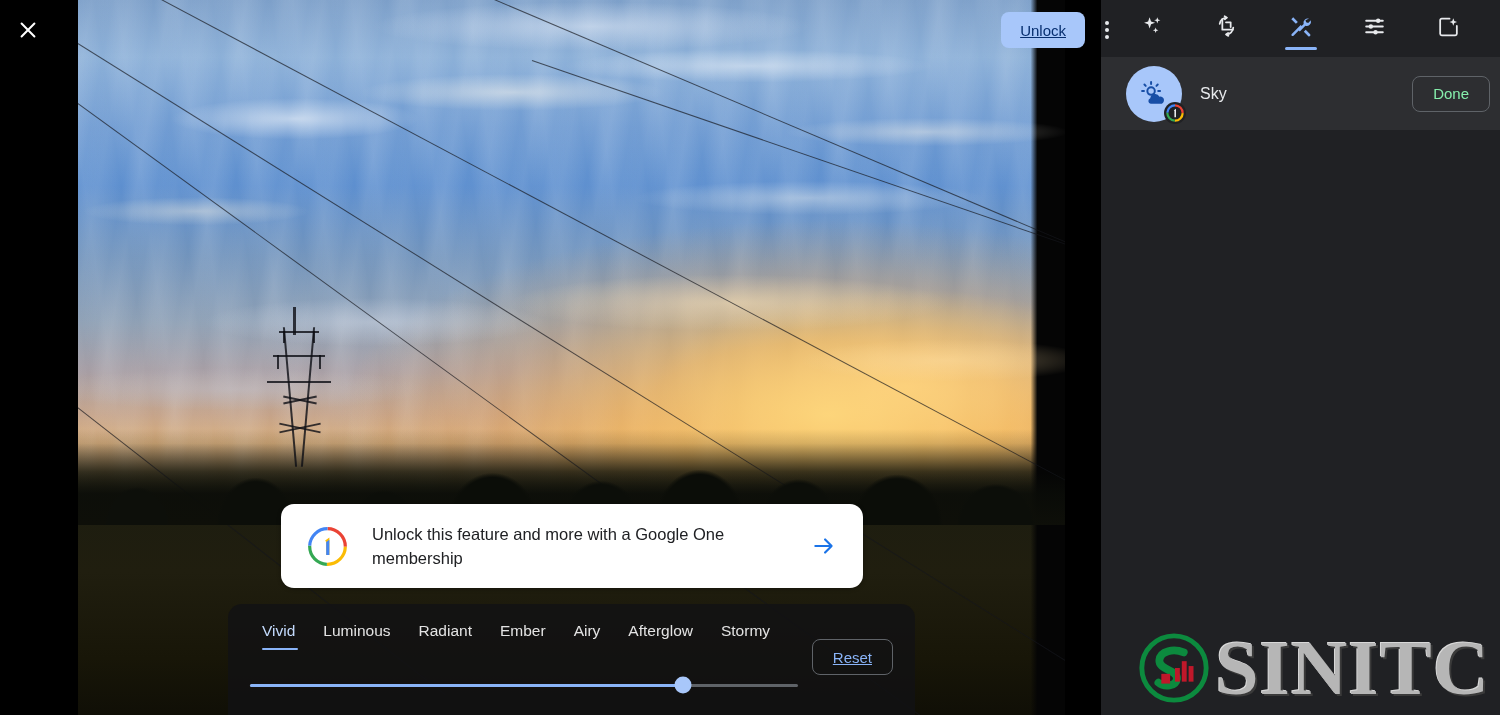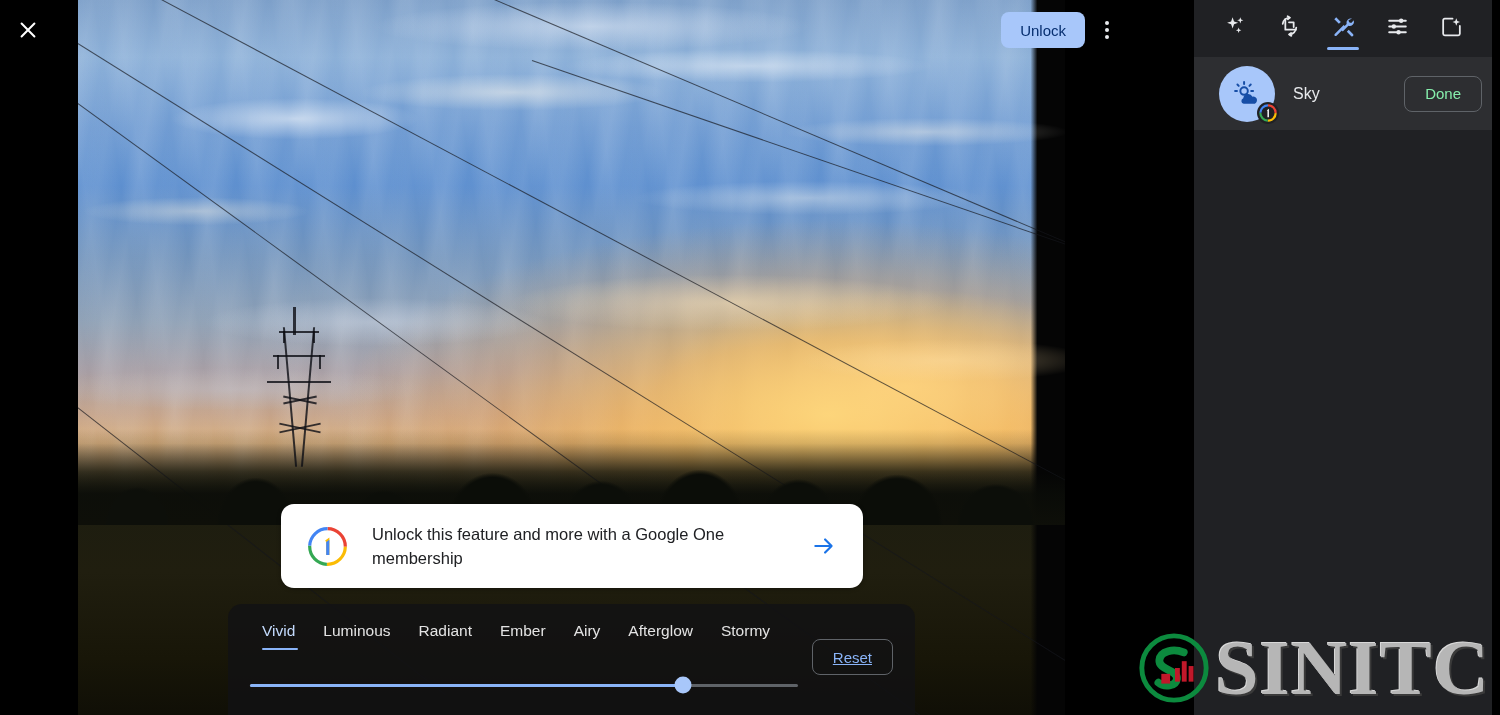--- a/index.html
+++ b/index.html
@@ -145,20 +145,21 @@
 
   
   .unlock-btn {
     position: absolute; right: 68px; top: 12px;
     height: 36px; padding: 0 19px;
     display: flex; align-items: center;
     background: #a8c7fa; color: #062e6f;
     border: none; border-radius: 8px;
     font-size: 15px; font-weight: 500; cursor: pointer;
     z-index: 30;
+    text-decoration: underline;
   }
   .overflow-btn {
     position: absolute; right: 28px; top: 12px;
     width: 36px; height: 36px;
     display: flex; flex-direction: column; align-items: center; justify-content: center;
     gap: 3px; cursor: pointer; z-index: 30; border-radius: 50%;
   }
   .overflow-btn span {
     width: 4px; height: 4px; border-radius: 50%; background: #e8eaed;
   }
@@ -223,22 +224,22 @@
     background: #8ab4f8; border-radius: 2px;
   }
   .slider-thumb {
     position: absolute; top: 50%;
     width: 17px; height: 17px; border-radius: 50%;
     background: #a8c7fa; transform: translate(-50%, -50%);
   }
 
   
   .side-panel {
-    position: absolute; right: 8px; top: 0;
-    width: 298px; height: 715px;
+    position: absolute; right: 0; top: 0;
+    width: 399px; height: 715px;
     background: #202124;
   }
   .tool-tabs {
     position: relative; height: 57px;
     display: flex; align-items: center;
     padding: 0 14px; gap: 0;
   }
   .tool-tab {
     position: relative; flex: 1;
     display: flex; align-items: center; justify-content: center;

